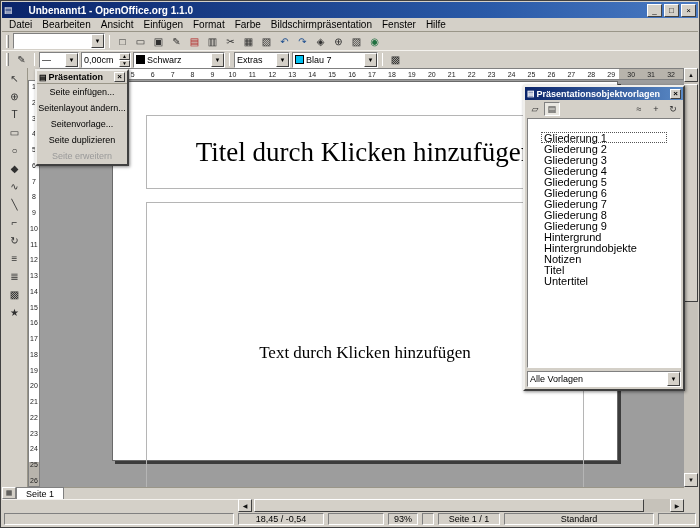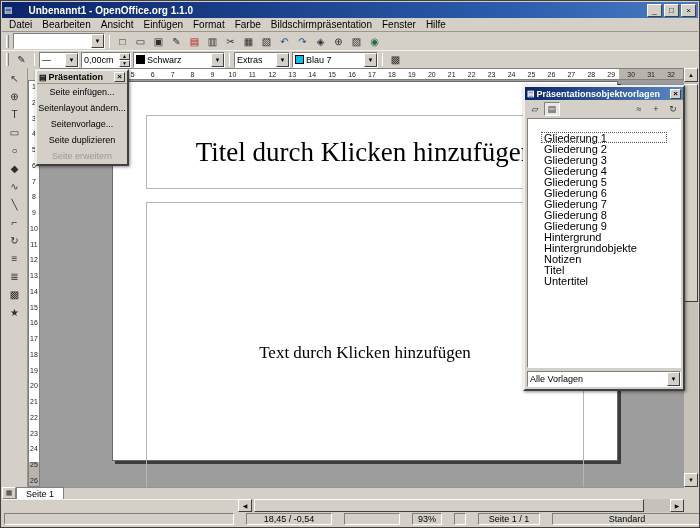--- a/index.html
+++ b/index.html
@@ -107,21 +107,21 @@
   .page-tab { background:#fff; border:1px solid #808080; border-bottom:none; padding:0 9px; font-size:9px;
     display:flex; align-items:center; white-space:nowrap; }
   .tab-filler { flex:1; border-top:1px solid #9a9689; }
   .hscroll-row { position:absolute; left:1px; right:15px; bottom:15px; height:13px; display:flex; background:#d4d0c8; }
   .hs-spacer { width:236px; flex:0 0 auto; border-top:1px solid #f4f2ee; }
   .htrack { flex:1; position:relative; background:#c6c2ba; }
   .hthumb { position:absolute; top:0; bottom:0; left:2px; width:390px; background:#d4d0c8;
     border:1px solid; border-color:#fff #404040 #404040 #fff; }
   .corner { position:absolute; right:1px; bottom:15px; width:14px; height:25px; background:#d4d0c8; }
   .statusbar { position:absolute; left:1px; right:1px; bottom:1px; height:14px; background:#d4d0c8;
-    display:flex; gap:12px; padding:1px 2px; align-items:stretch; }
+    display:flex; gap:4px; padding:1px 2px; align-items:stretch; }
   .spanel { border:1px solid; border-color:#808080 #fff #fff #808080; font-size:9px;
     display:flex; align-items:center; justify-content:center; white-space:nowrap; padding:0 3px; }
   .s-doc { width:230px; flex:0 0 auto; }
   .s-pos { width:86px; flex:0 0 auto; }
   .s-blank { width:56px; flex:0 0 auto; }
   .s-zoom { width:30px; flex:0 0 auto;text-align:right; }
   .s-mod { width:12px; flex:0 0 auto; }
   .s-page { width:62px; flex:0 0 auto; }
   .s-style { width:150px; flex:0 0 auto; }
   .s-tail { flex:1; }

